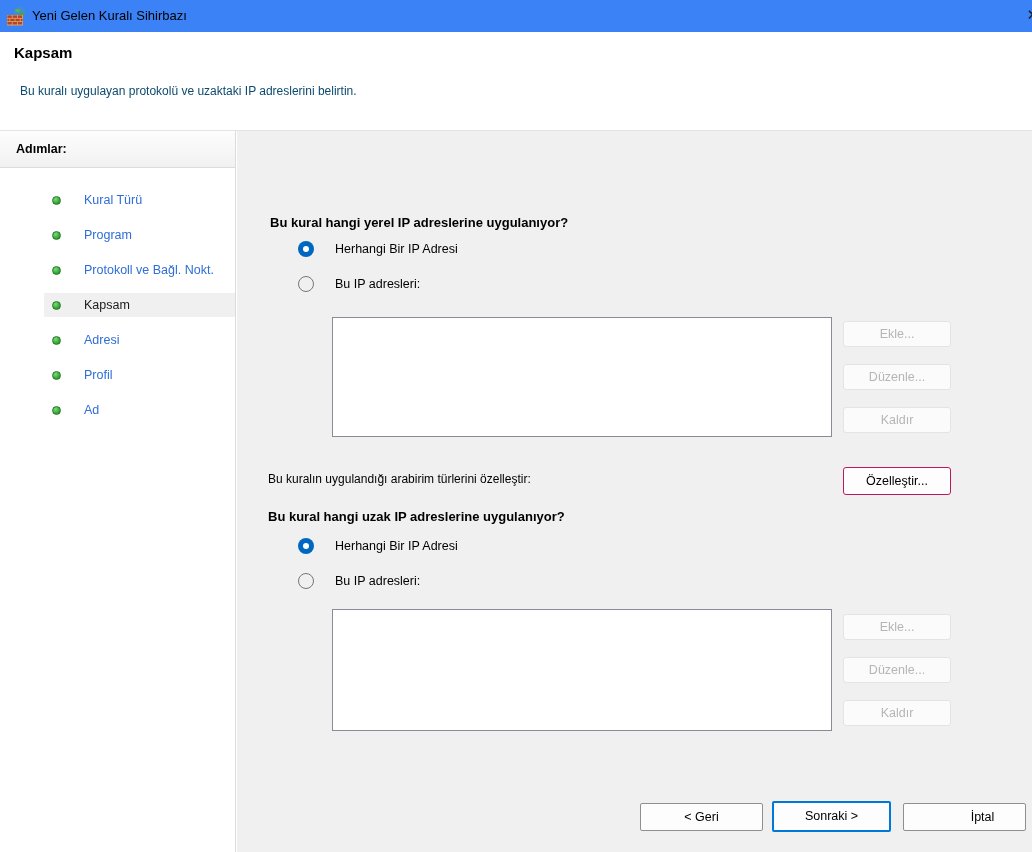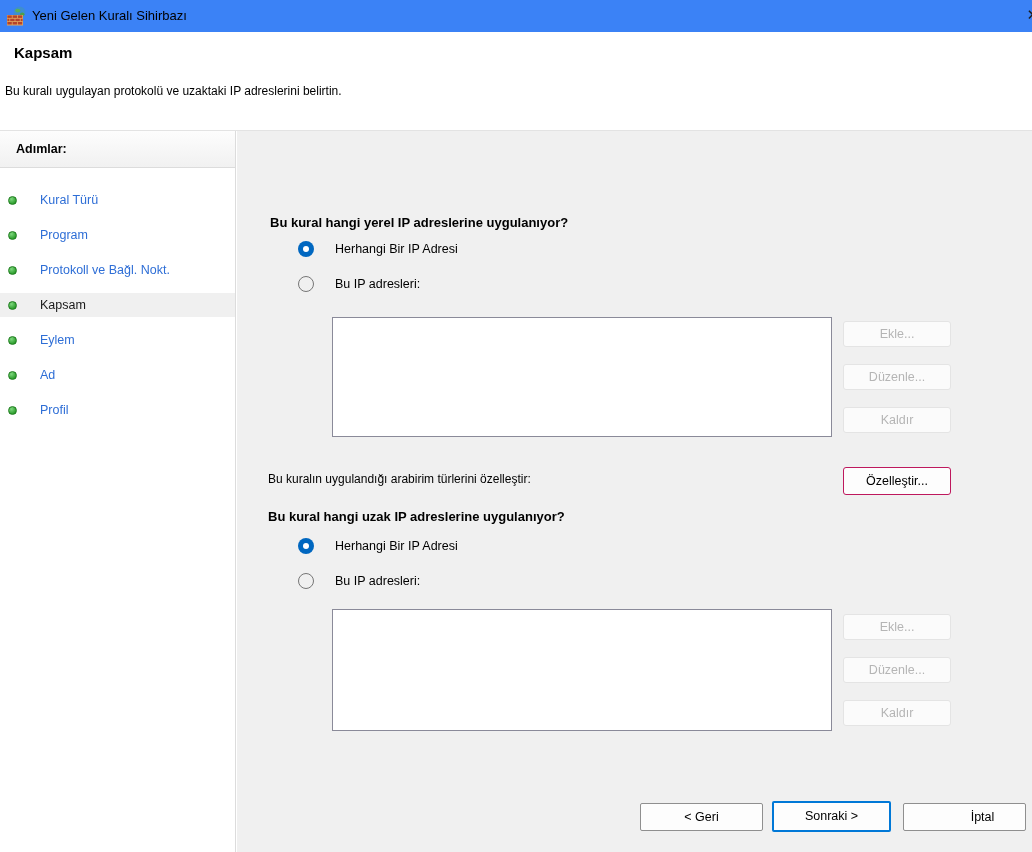--- a/index.html
+++ b/index.html
@@ -11,28 +11,28 @@
     -webkit-font-smoothing:antialiased;
   }
   
   .titlebar{position:absolute;top:0;left:0;right:0;height:32px;background:#3b82f6;}
   .app-icon{position:absolute;left:7px;top:6px;width:20px;height:20px;}
   .title-text{position:absolute;left:32px;top:8px;font-size:13px;color:#000;}
   .close-glyph{position:absolute;right:-7px;top:6px;font-size:15px;color:#1a1a1a;cursor:pointer;line-height:18px;}
   
   .page-header{position:absolute;top:32px;left:0;right:0;height:98px;background:#fff;}
   .page-title{position:absolute;left:14px;top:12px;font-size:15px;font-weight:bold;color:#000;}
-  .page-subtitle{position:absolute;left:5px;top:52px;font-size:12px;color:#000000;}
+  .page-subtitle{position:absolute;left:20px;top:52px;font-size:12px;color:#0c4a6e;}
   .header-rule{position:absolute;top:130px;left:0;right:0;height:0;border-top:1px solid #e3e3e3;}
   
   .sidebar{position:absolute;top:131px;left:0;width:236px;bottom:0;background:#ffffff;border-right:1px solid #dcdcdc;box-sizing:border-box;}
   .sidebar-header{height:36px;line-height:36px;padding-left:16px;font-size:12.5px;font-weight:bold;color:#000;
     background:linear-gradient(#fdfdfd,#f1f1f1);border-bottom:1px solid #dcdcdc;}
   .steps{margin-top:20px;}
-  .step-item{position:relative;height:24px;line-height:24px;padding-left:40px;margin-bottom:11px;font-size:12.5px;color:#2e6ed6;cursor:default;}
+  .step-item{position:relative;height:24px;line-height:24px;padding-left:40px;margin-bottom:11px;font-size:12.5px;color:#2e6ed6;cursor:default;margin-left:44px;}
   .step-item.active{background:#f0f0f0;color:#1a1a1a;}
   .step-bullet{position:absolute;left:8px;top:8px;width:9px;height:9px;border-radius:50%;
     background:radial-gradient(circle at 35% 30%,#7fd87f,#2e9e2e 70%);border:1px solid #1f7d1f;box-sizing:border-box;}
   
   .main{position:absolute;top:131px;left:237px;right:0;bottom:0;background:#f0f0f0;}
   .question{position:absolute;font-size:13px;font-weight:bold;color:#000;}
   .q-local{left:33px;top:84px;}
   .q-remote{left:31px;top:378px;}
   .radio-row{position:absolute;display:flex;align-items:center;gap:13px;}
   .radio{width:16px;height:16px;border-radius:50%;box-sizing:border-box;flex:0 0 16px;}
@@ -106,29 +106,29 @@
     <div class="step-item">
       <span class="step-bullet"></span>
       <span>Protokoll ve Bağl. Nokt.</span>
     </div>
     <div class="step-item active">
       <span class="step-bullet"></span>
       <span>Kapsam</span>
     </div>
     <div class="step-item">
       <span class="step-bullet"></span>
-      <span>Eylem</span>
+      <span>Adresi</span>
+    </div>
+    <div class="step-item">
+      <span class="step-bullet"></span>
+      <span>Profil</span>
     </div>
     <div class="step-item">
       <span class="step-bullet"></span>
       <span>Ad</span>
-    </div>
-    <div class="step-item">
-      <span class="step-bullet"></span>
-      <span>Profil</span>
     </div>
   </div>
 </div>
 
 <div class="main">
 
   <div class="question q-local">Bu kural hangi yerel IP adreslerine uygulanıyor?</div>
 
   <div class="radio-row r1">
     <span class="radio checked"></span>

